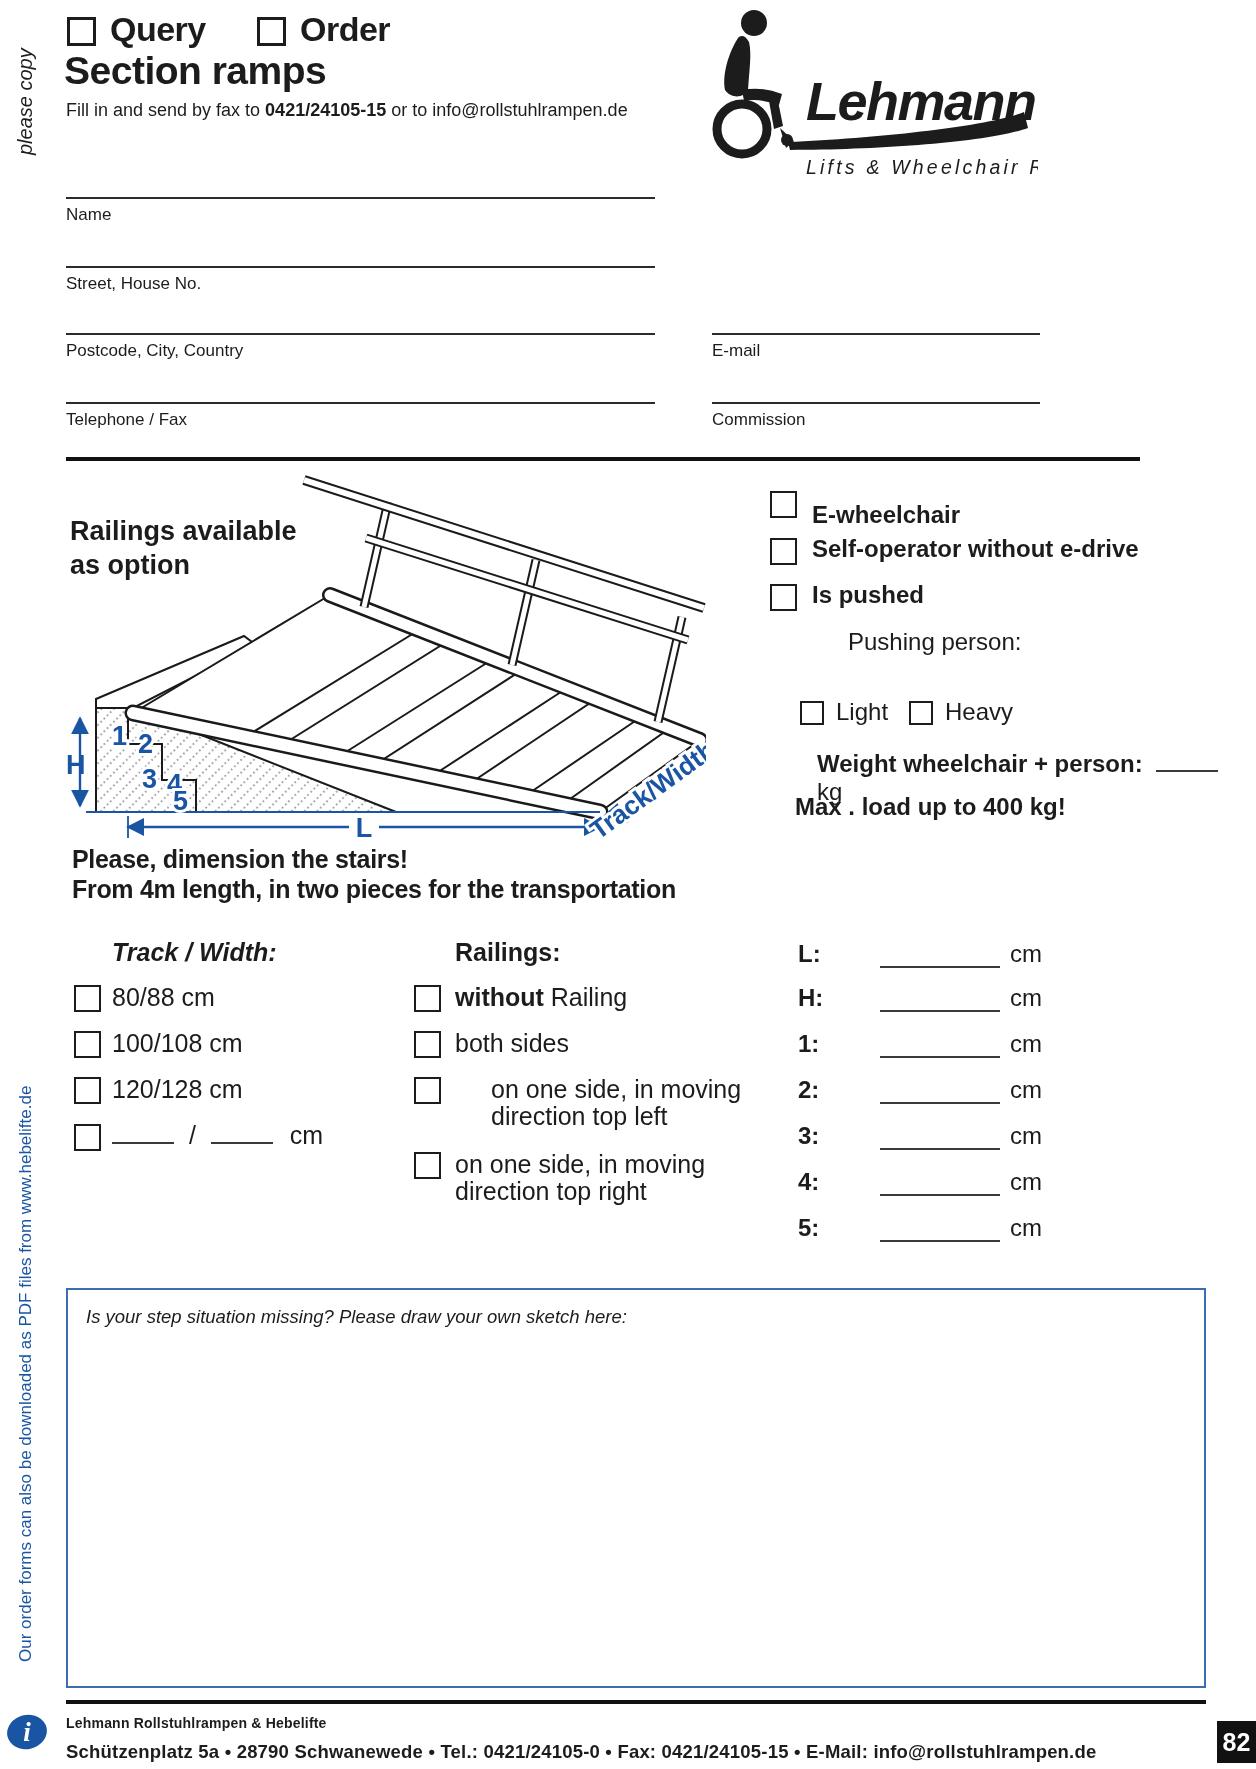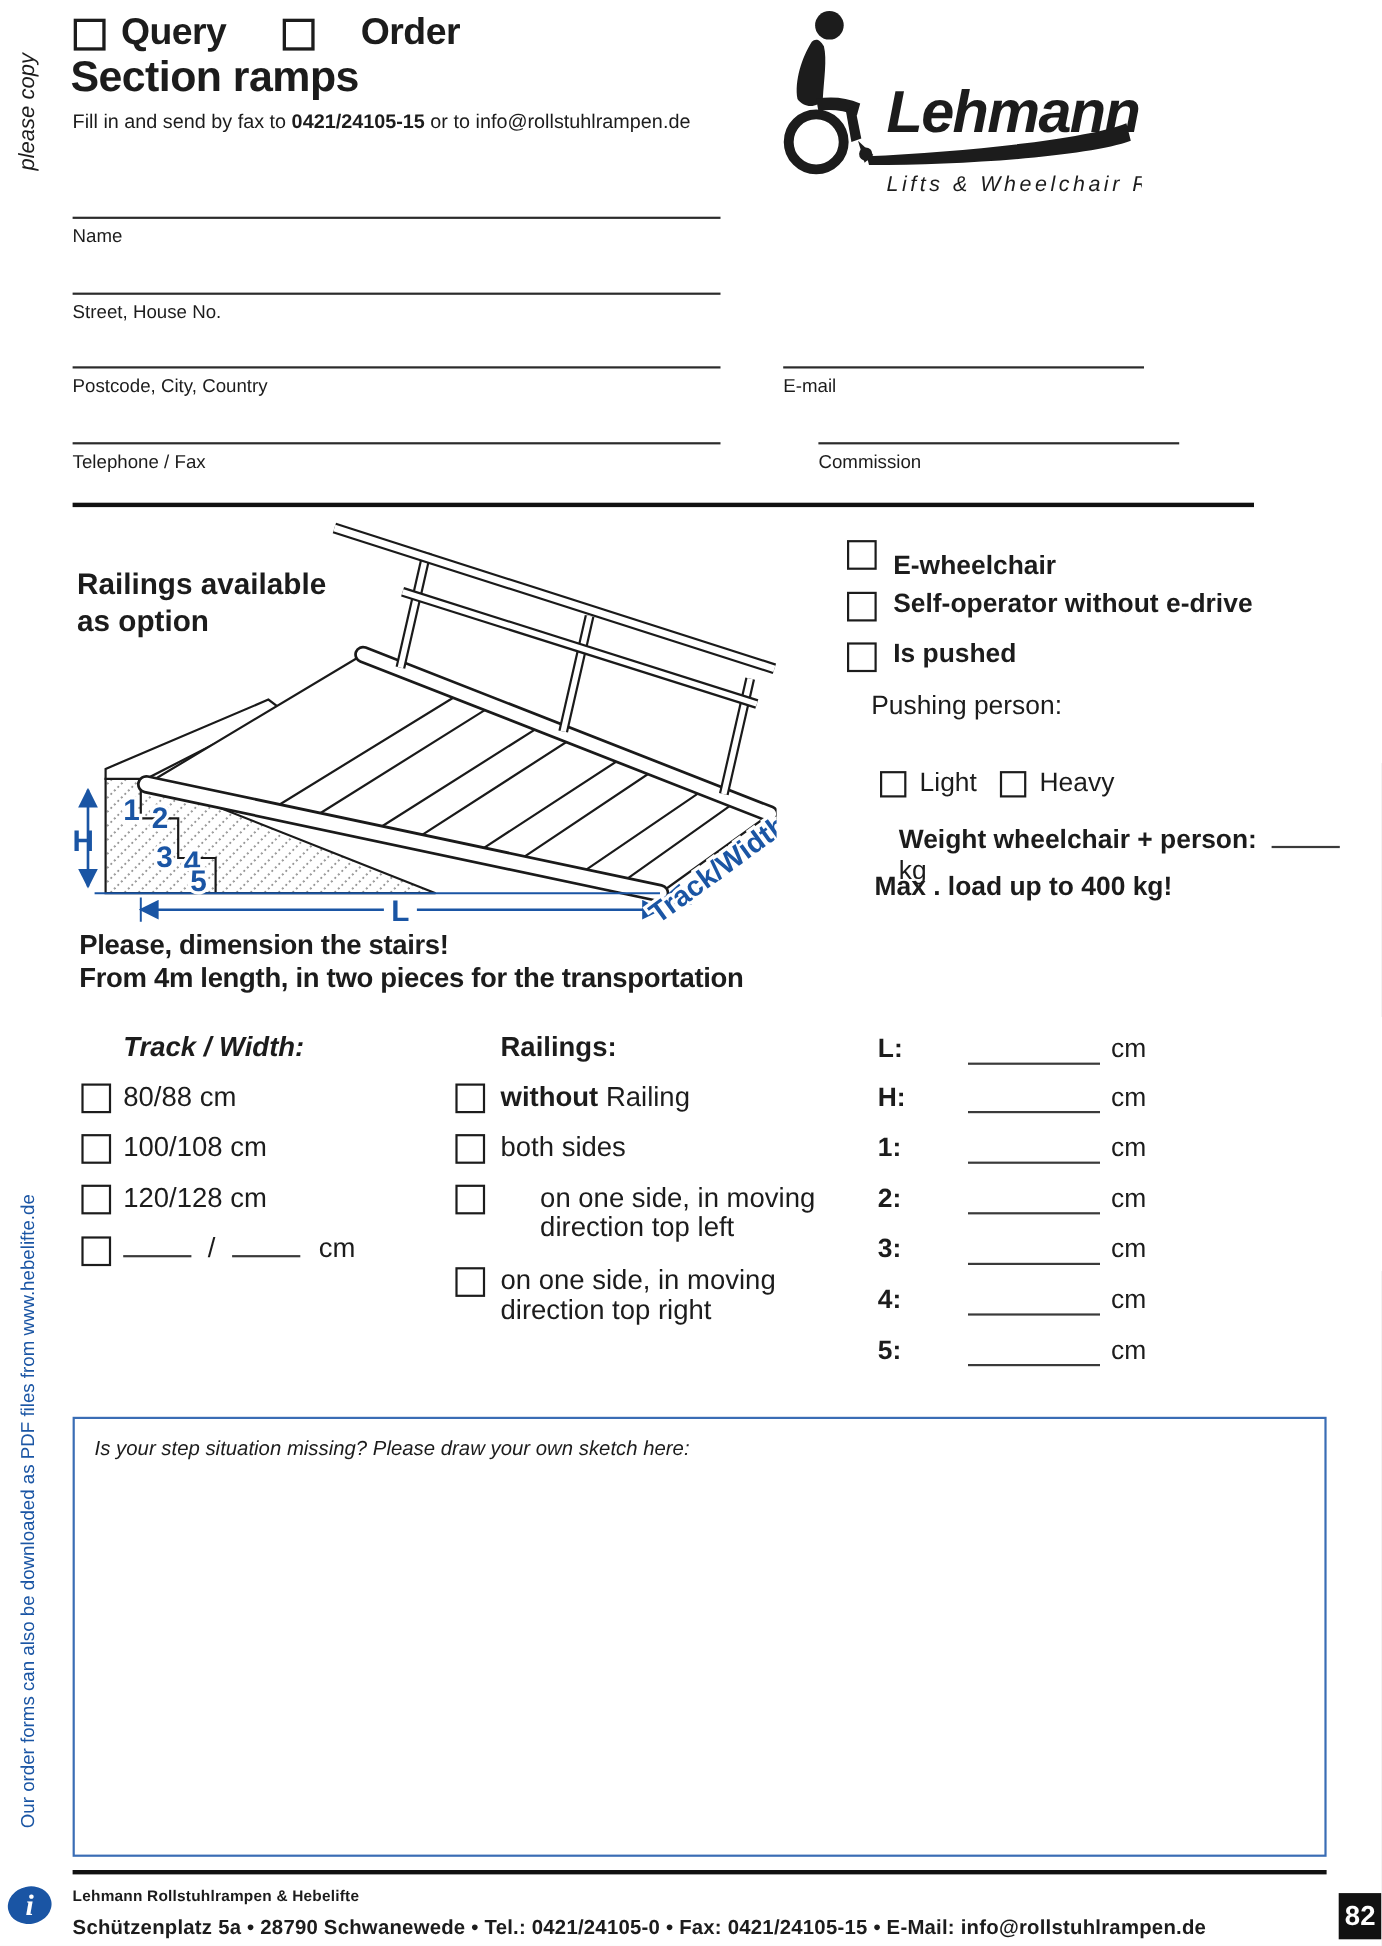--- a/index.html
+++ b/index.html
@@ -37,21 +37,21 @@
 <body>
 
 <div id="page">
 
   <div class="abs vtext" style="left:14px;top:10px;height:145px;font-style:italic;font-size:20px;">please copy</div>
   <div class="abs vtext accent" style="left:16px;top:952px;height:710px;font-size:17px;">Our order forms can also be downloaded as PDF files from www.hebelifte.de</div>
 
   <div class="cb cb-lg" style="left:67px;top:17px;"></div>
   <div class="abs hdr-label" style="left:110px;top:10px;">Query</div>
   <div class="cb cb-lg" style="left:257px;top:17px;"></div>
-  <div class="abs hdr-label" style="left:300px;top:10px;margin-left:28px;">Order</div>
+  <div class="abs hdr-label" style="left:300px;top:10px;">Order</div>
   <div class="abs title" style="left:64px;top:49px;">Section ramps</div>
   <div class="abs instruction" style="left:66px;top:100px;">
     <span>Fill in and send by fax to </span><span style="font-weight:bold;">0421/24105-15</span><span> or to </span><span>info@rollstuhlrampen.de</span>
   </div>
 
   <svg class="abs" style="left:690px;top:2px;" width="348" height="180" viewBox="0 0 348 180">
     <g>
       <circle cx="64" cy="21" r="13" fill="#1c1c1c"></circle>
       <path d="M48,36 C39,50 32,72 35,88 C41,97 54,96 58,88 C59,70 62,52 59,40 C55,33 51,33 48,36 Z" fill="#1c1c1c"></path>
       <path d="M52,88 Q72,84 92,92 L89,103 Q70,96 54,99 Z" fill="#1c1c1c"></path>
@@ -69,21 +69,21 @@
     <span>Name</span></div>
   <div class="field" style="left:66px;top:266px;width:589px;">
     <span>Street, House No.</span></div>
   <div class="field" style="left:66px;top:333px;width:589px;">
     <span>Postcode, City, Country</span></div>
   <div class="field" style="left:66px;top:402px;width:589px;">
     <span>Telephone / Fax</span></div>
 
   <div class="field" style="left:712px;top:333px;width:328px;">
     <span>E-mail</span></div>
-  <div class="field" style="left:712px;top:402px;width:328px;margin-left:32px;">
+  <div class="field" style="left:712px;top:402px;width:328px;">
     <span>Commission</span></div>
 
   <div class="sep" style="left:66px;top:457px;width:1074px;height:4px;"></div>
 
   <svg class="abs" style="left:66px;top:450px;" width="640" height="410" viewBox="0 0 640 410">
     <defs>
       <pattern id="hatch" patternUnits="userSpaceOnUse" width="9" height="9" patternTransform="rotate(45)">
         <line x1="1" y1="0" x2="1" y2="9" stroke="#6a6a6a" stroke-width="1.4" stroke-dasharray="1.5 3"></line>
       </pattern>
       <marker id="ab" viewBox="0 0 10 10" refX="9" refY="5" markerWidth="7.5" markerHeight="7.5" orient="auto-start-reverse">
@@ -147,21 +147,21 @@
       </g>
     </g>
   </svg>
 
   <div class="cb cb-md" style="left:770px;top:491px;"></div>
   <div class="abs optlabel" style="left:812px;top:473px;margin-top:28px;">E-wheelchair</div>
   <div class="cb cb-md" style="left:770px;top:538px;"></div>
   <div class="abs optlabel" style="left:812px;top:535px;">Self-operator without e-drive</div>
   <div class="cb cb-md" style="left:770px;top:584px;"></div>
   <div class="abs optlabel" style="left:812px;top:581px;">Is pushed</div>
-  <div class="abs optlabel-reg" style="left:792px;top:628px;text-align:center;">Pushing person:</div>
+  <div class="abs optlabel-reg" style="left:848px;top:628px;text-align:center;">Pushing person:</div>
 
   <div class="cb cb-sm" style="left:800px;top:701px;"></div>
   <div class="abs optlabel-reg" style="left:836px;top:698px;">Light</div>
   <div class="cb cb-sm" style="left:909px;top:701px;"></div>
   <div class="abs optlabel-reg" style="left:945px;top:698px;">Heavy</div>
 
   <div class="abs" style="left:817px;top:750px;font-size:24px;">
     <span class="optlabel">Weight wheelchair + person:</span>
     <span class="blank" style="width:62px;margin:0 7px;"></span>
     <span>kg</span>

